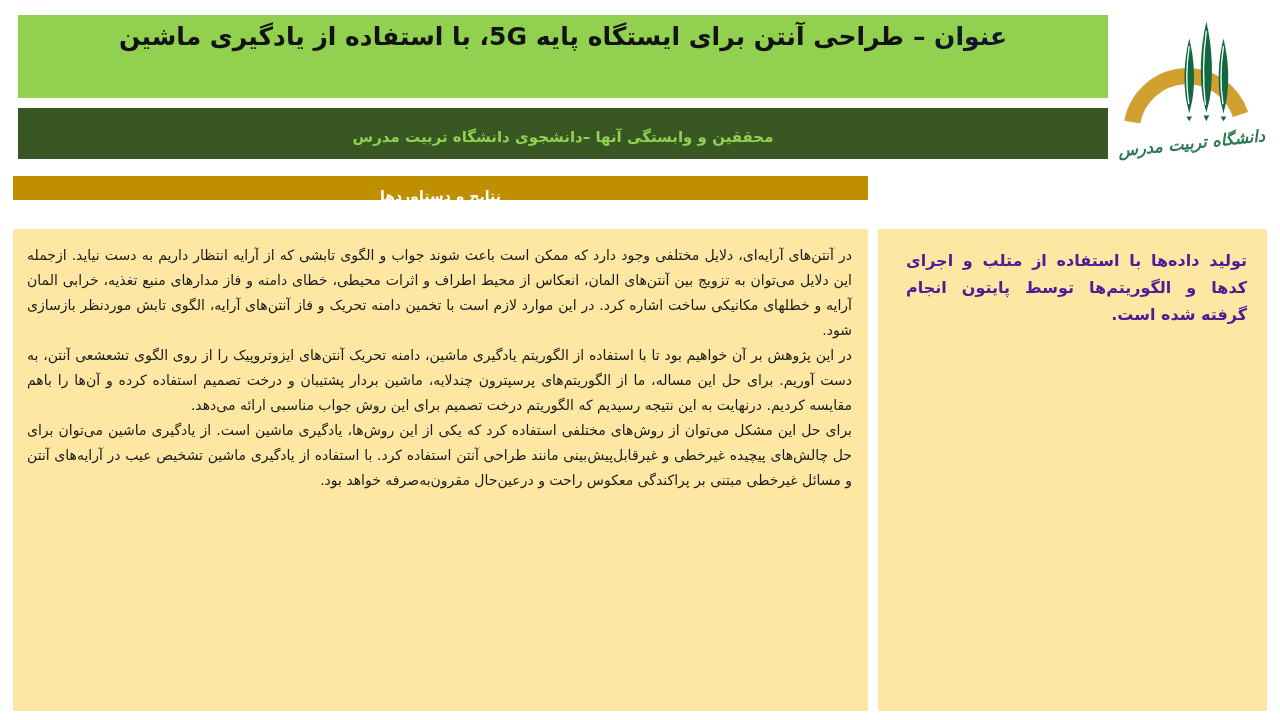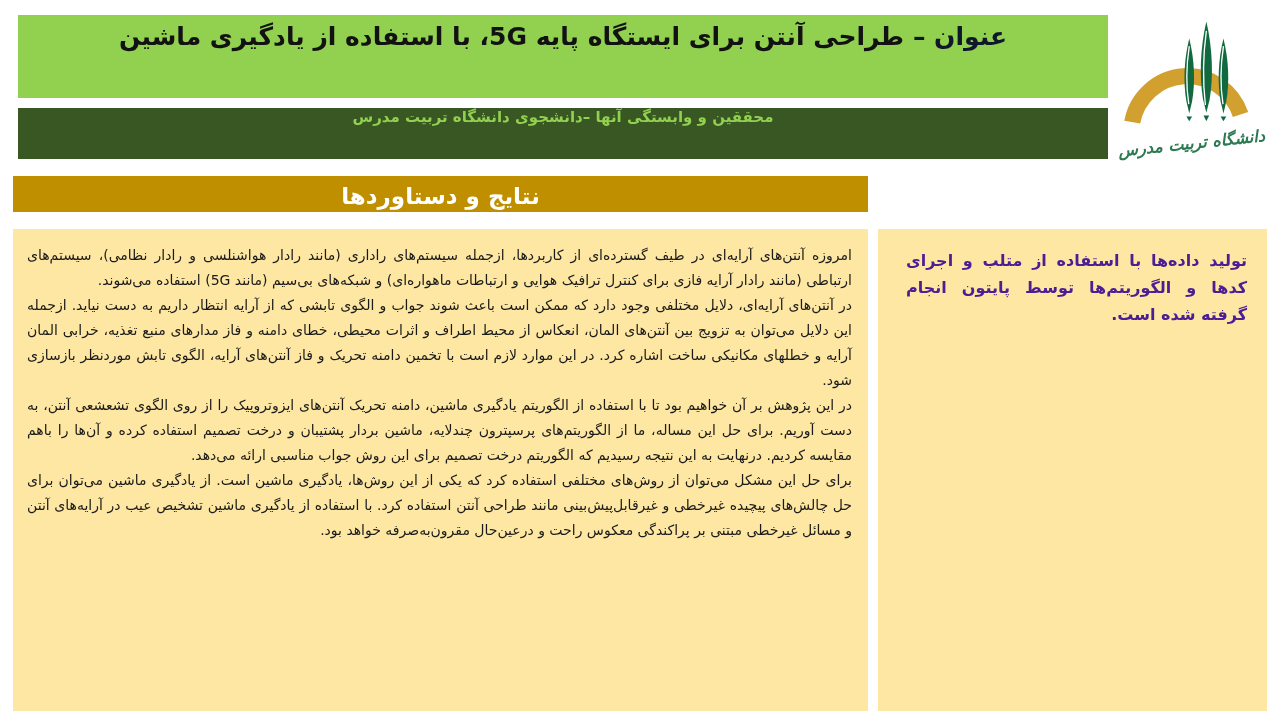--- a/index.html
+++ b/index.html
@@ -10,34 +10,34 @@
   .title-bar{
     position:absolute;left:18px;top:15px;width:1090px;height:83px;
     background:#92D050;box-sizing:border-box;padding-top:7px;
     text-align:center;font-weight:bold;font-size:25px;color:#121212;
   }
   .title-label{color:#0f172a;}
 
   
   .affil-bar{
     position:absolute;left:18px;top:108px;width:1090px;height:51px;
-    background:#385723;box-sizing:border-box;padding-top:0;
+    background:#385723;box-sizing:border-box;padding-top:20px;
     text-align:center;font-weight:bold;font-size:15px;color:#92D050;
   }
 
   
   .logo-box{
     position:absolute;left:1108px;top:0;width:172px;height:172px;
     display:flex;align-items:center;justify-content:center;background:#ffffff;
   }
 
   
   .section-header{
-    position:absolute;top:176px;height:36px;background:#BF8F00;
-    color:#ffffff;font-weight:bold;font-size:23px;text-align:center;line-height:40px;
+    position:absolute;top:176px;height:24px;background:#BF8F00;
+    color:#ffffff;font-weight:bold;font-size:14px;text-align:center;line-height:40px;
   }
   .results-header{left:13px;width:855px;}
   .method-header{left:878px;width:389px;}
 
   
   .panel{position:absolute;top:229px;height:482px;background:#FDE7A2;box-sizing:border-box;}
   .results-panel{left:13px;width:855px;padding:14px 16px 0 14px;}
   .method-panel{left:878px;width:389px;padding:18px 20px 0 28px;}
 
   .results-panel p{
@@ -83,21 +83,20 @@
       </g>
 
       <text x="78" y="150" text-anchor="middle" font-size="17" fill="#2C7A51" class="logo-caption-text" transform="rotate(-6 78 150)">دانشگاه تربیت مدرس</text>
     </svg>
   </div>
 
   <div class="section-header results-header">
     <span>نتایج و دستاوردها</span>
   </div>
   <div class="panel results-panel">
-    <p>امروزه آنتن‌های آرایه‌ای در طیف گسترده‌ای از کاربردها، ازجمله سیستم‌های راداری (مانند رادار هواشنلسی و رادار نظامی)، سیستم‌های ارتباطی (مانند رادار آرایه فازی برای کنترل ترافیک هوایی و ارتباطات ماهواره‌ای) و شبکه‌های بی‌سیم (مانند 5G) استفاده می‌شوند.</p>
     <p>در آنتن‌های آرایه‌ای، دلایل مختلفی وجود دارد که ممکن است باعث شوند جواب و الگوی تابشی که از آرایه انتظار داریم به دست نیاید. ازجمله این دلایل می‌توان به تزویج بین آنتن‌های المان، انعکاس از محیط اطراف و اثرات محیطی، خطای دامنه و فاز مدارهای منبع تغذیه، خرابی المان آرایه و خطلهای مکانیکی ساخت اشاره کرد. در این موارد لازم است با تخمین دامنه تحریک و فاز آنتن‌های آرایه، الگوی تابش موردنظر بازسازی شود.</p>
     <p>در این پژوهش بر آن خواهیم بود تا با استفاده از الگوریتم یادگیری ماشین، دامنه تحریک آنتن‌های ایزوتروپیک را از روی الگوی تشعشعی آنتن، به دست آوریم. برای حل این مساله، ما از الگوریتم‌های پرسپترون چندلایه، ماشین بردار پشتیبان و درخت تصمیم استفاده کرده و آن‌ها را باهم مقایسه کردیم. درنهایت به این نتیجه رسیدیم که الگوریتم درخت تصمیم برای این روش جواب مناسبی ارائه می‌دهد.</p>
     <p>برای حل این مشکل می‌توان از روش‌های مختلفی استفاده کرد که یکی از این روش‌ها، یادگیری ماشین است. از یادگیری ماشین می‌توان برای حل چالش‌های پیچیده غیرخطی و غیرقابل‌پیش‌بینی مانند طراحی آنتن استفاده کرد. با استفاده از یادگیری ماشین تشخیص عیب در آرایه‌های آنتن و مسائل غیرخطی مبتنی بر پراکندگی معکوس راحت و درعین‌حال مقرون‌به‌صرفه خواهد بود.</p>
   </div>
 
   <div class="panel method-panel">
     <p>تولید داده‌ها با استفاده از متلب و اجرای کدها و الگوریتم‌ها توسط پایتون انجام گرفته شده است.</p>
   </div>
 
 </div>

